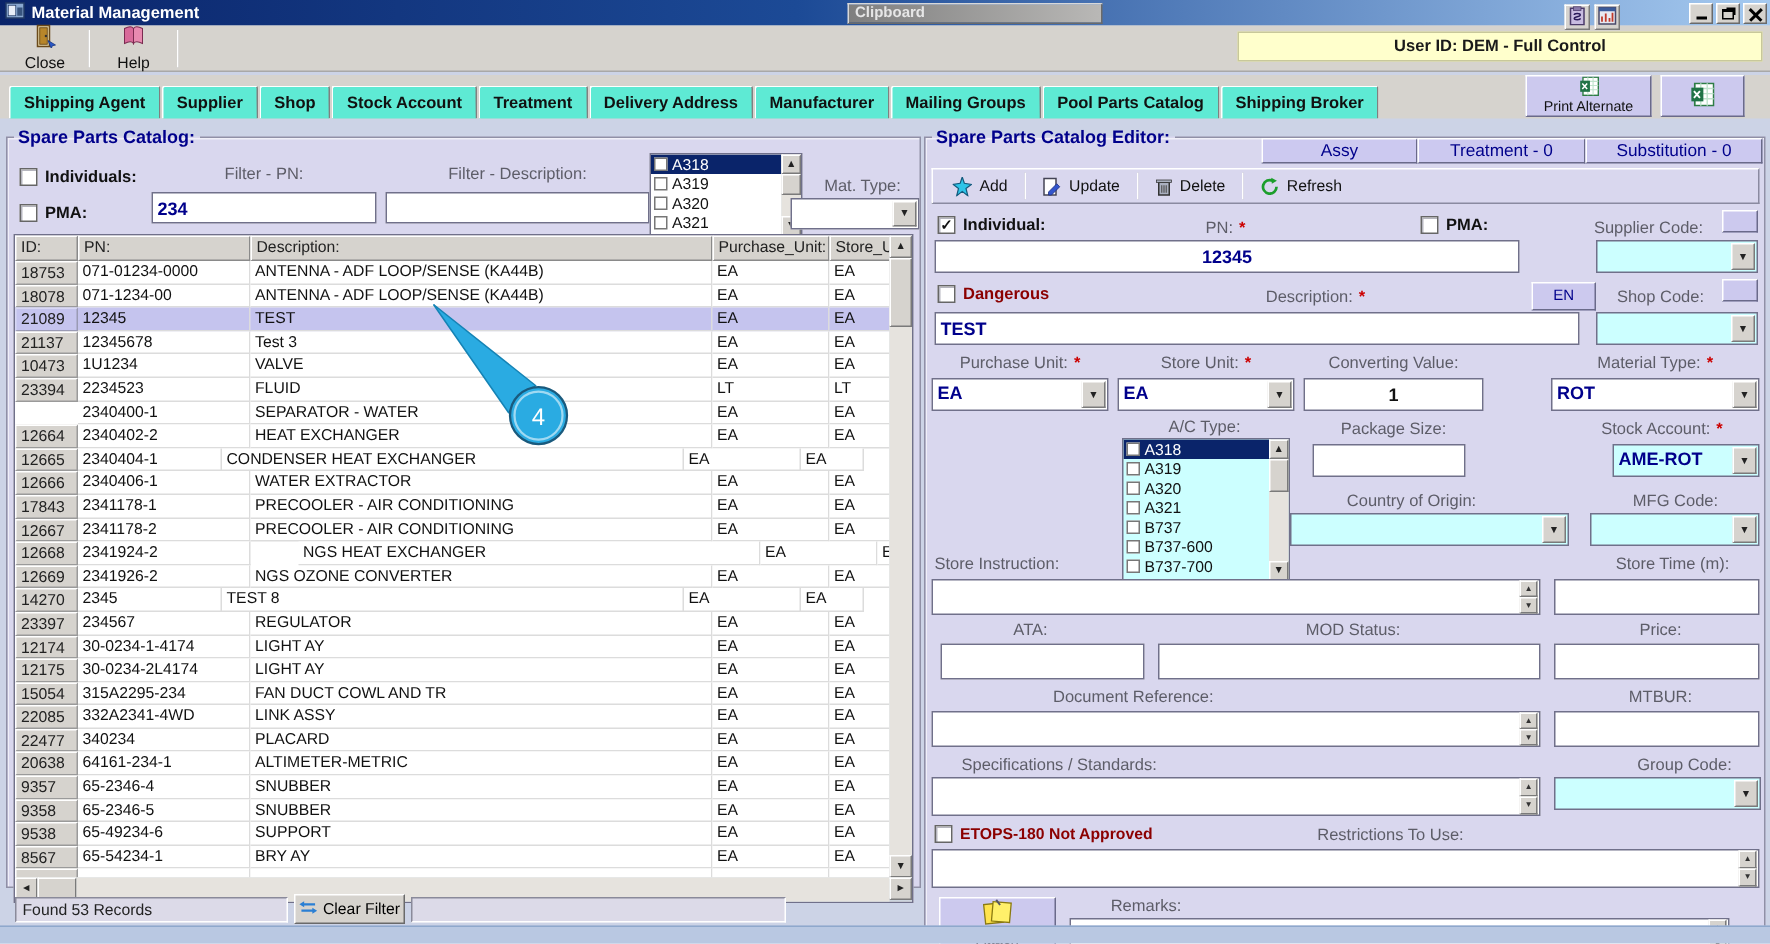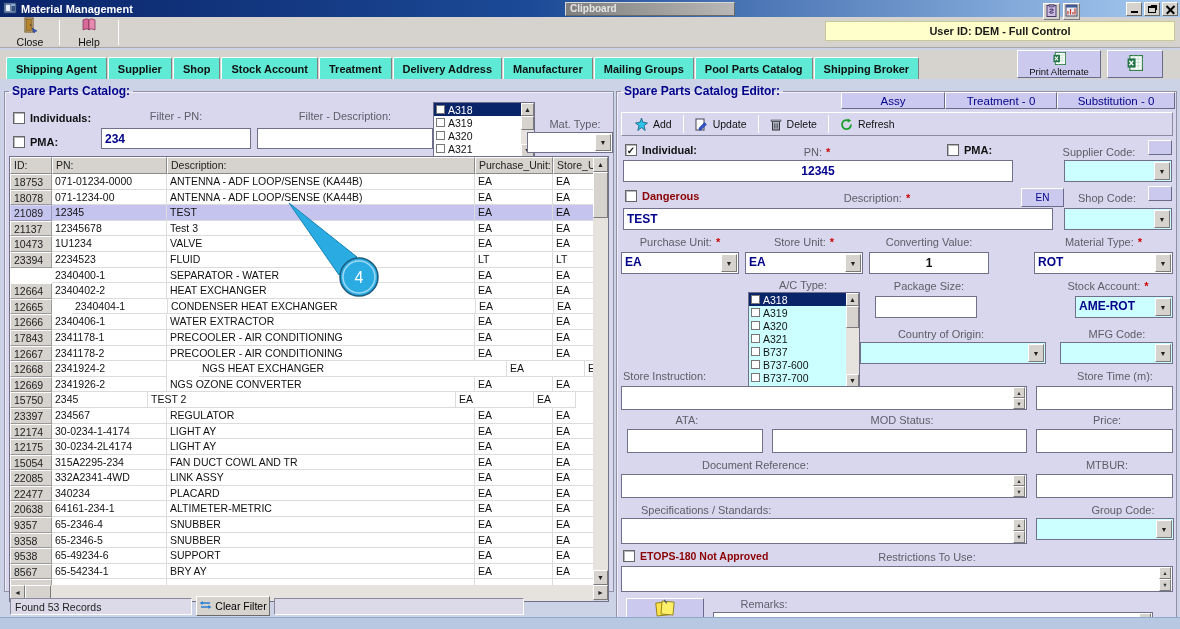--- a/index.html
+++ b/index.html
@@ -327,21 +327,21 @@
               </div>
               <div class="trow">
                 <div class="cell idc" style="width: 42px;">12664</div>
                 <div class="cell" style="width: 115px;">2340402-2</div>
                 <div class="cell" style="width: 308px;">HEAT EXCHANGER</div>
                 <div class="cell" style="width: 78px;">EA</div>
                 <div class="cell" style="width: 42px;">EA</div>
               </div>
               <div class="trow">
                 <div class="cell idc" style="width: 42px;">12665</div>
-                <div class="cell" style="width: 96px; margin-left: 20px;">2340404-1</div>
+                <div class="cell" style="width: 96px;">2340404-1</div>
                 <div class="cell" style="width: 308px;">CONDENSER HEAT EXCHANGER</div>
                 <div class="cell" style="width: 78px;">EA</div>
                 <div class="cell" style="width: 42px;">EA</div>
               </div>
               <div class="trow">
                 <div class="cell idc" style="width: 42px;">12666</div>
                 <div class="cell" style="width: 115px;">2340406-1</div>
                 <div class="cell" style="width: 308px;">WATER EXTRACTOR</div>
                 <div class="cell" style="width: 78px;">EA</div>
                 <div class="cell" style="width: 42px;">EA</div>
@@ -368,23 +368,23 @@
                 <div class="cell" style="width: 42px;">EA</div>
               </div>
               <div class="trow">
                 <div class="cell idc" style="width: 42px;">12669</div>
                 <div class="cell" style="width: 115px;">2341926-2</div>
                 <div class="cell" style="width: 308px;">NGS OZONE CONVERTER</div>
                 <div class="cell" style="width: 78px;">EA</div>
                 <div class="cell" style="width: 42px;">EA</div>
               </div>
               <div class="trow">
-                <div class="cell idc" style="width: 42px;">15750</div>
+                <div class="cell idc" style="width: 42px;">14270</div>
                 <div class="cell" style="width: 96px;">2345</div>
-                <div class="cell" style="width: 308px;">TEST 2</div>
+                <div class="cell" style="width: 308px;">TEST 8</div>
                 <div class="cell" style="width: 78px;">EA</div>
                 <div class="cell" style="width: 42px;">EA</div>
               </div>
               <div class="trow">
                 <div class="cell idc" style="width: 42px;">23397</div>
                 <div class="cell" style="width: 115px;">234567</div>
                 <div class="cell" style="width: 308px;">REGULATOR</div>
                 <div class="cell" style="width: 78px;">EA</div>
                 <div class="cell" style="width: 42px;">EA</div>
               </div>

